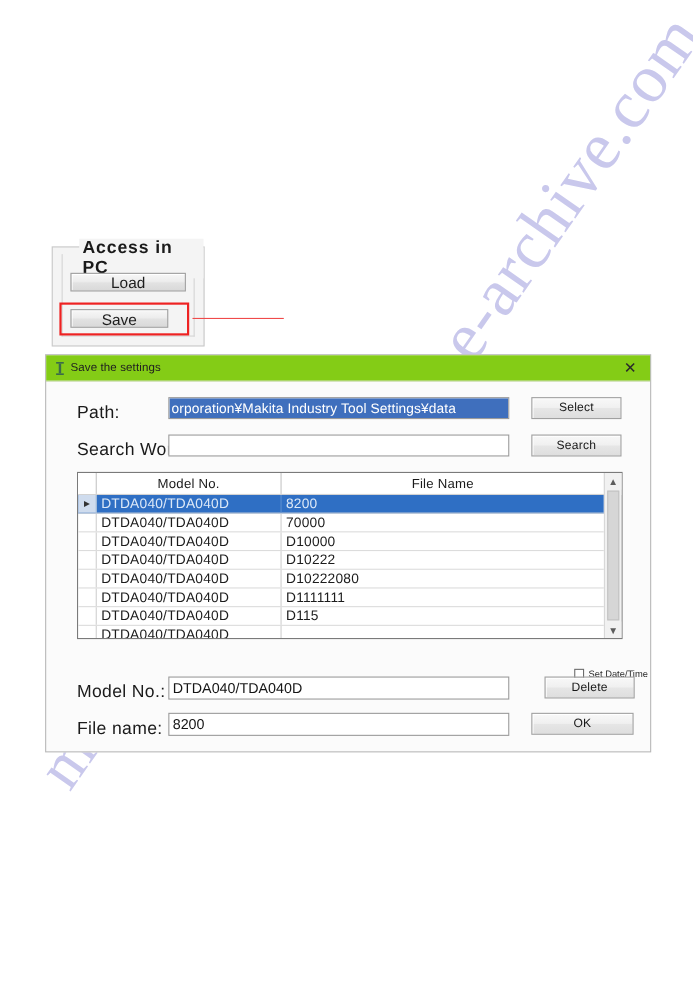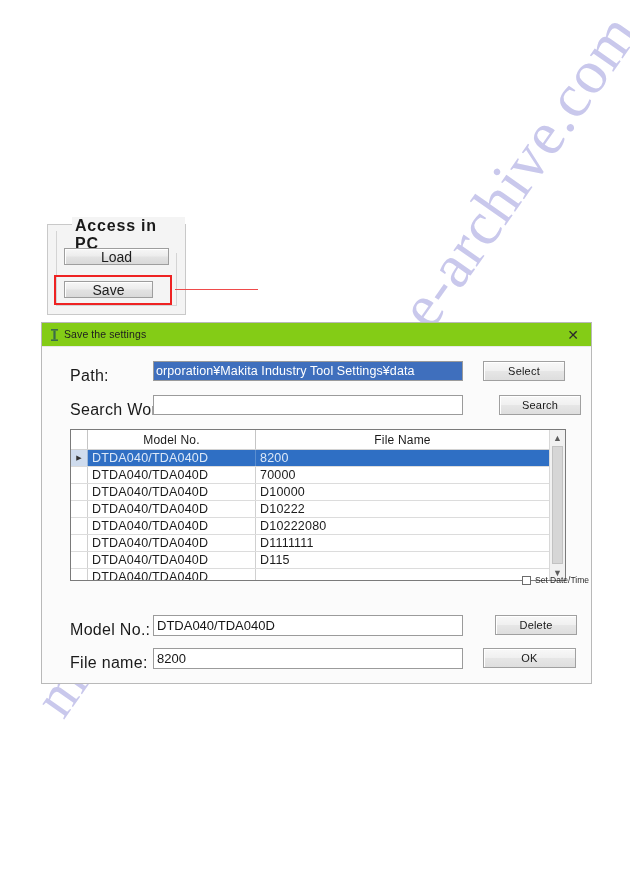--- a/index.html
+++ b/index.html
@@ -143,21 +143,21 @@
     white-space:nowrap;
     letter-spacing:0.1px;
     width:100%;
     line-height:18px;
   }
   #select-button{left:441px;top:38px;width:82px;height:20px;}
 
   
   #search-label{left:28px;top:78px;}
   #search-input{left:111px;top:72px;width:310px;height:20px;}
-  #search-button{left:441px;top:72px;width:82px;height:20px;margin-left:16px;}
+  #search-button{left:441px;top:72px;width:82px;height:20px;}
 
   
   #list-panel{
     position:absolute;left:28px;top:106px;width:496px;height:152px;
     background:#ffffff;
     border:1px solid #7a7a7a;
     box-sizing:border-box;
     overflow:hidden;
   }
   #list-header{
@@ -236,21 +236,21 @@
   #sb-down{bottom:0;}
   #sb-thumb{
     position:absolute;left:2px;top:16px;width:11px;height:118px;
     background:#d6d6d6;
     border:1px solid #c2c2c2;
     box-sizing:border-box;
   }
 
   
   #datetime-row{
-    position:absolute;left:480px;top:252px;
+    position:absolute;left:480px;top:284px;
     display:flex;align-items:center;gap:4px;text-align:center;
   }
   #datetime-box{
     width:9px;height:9px;
     border:1px solid #6c6c6c;
     background:#ffffff;
     box-sizing:border-box;
   }
   #datetime-label{font-size:8.5px;color:#2a2a2a;white-space:nowrap;}
 

